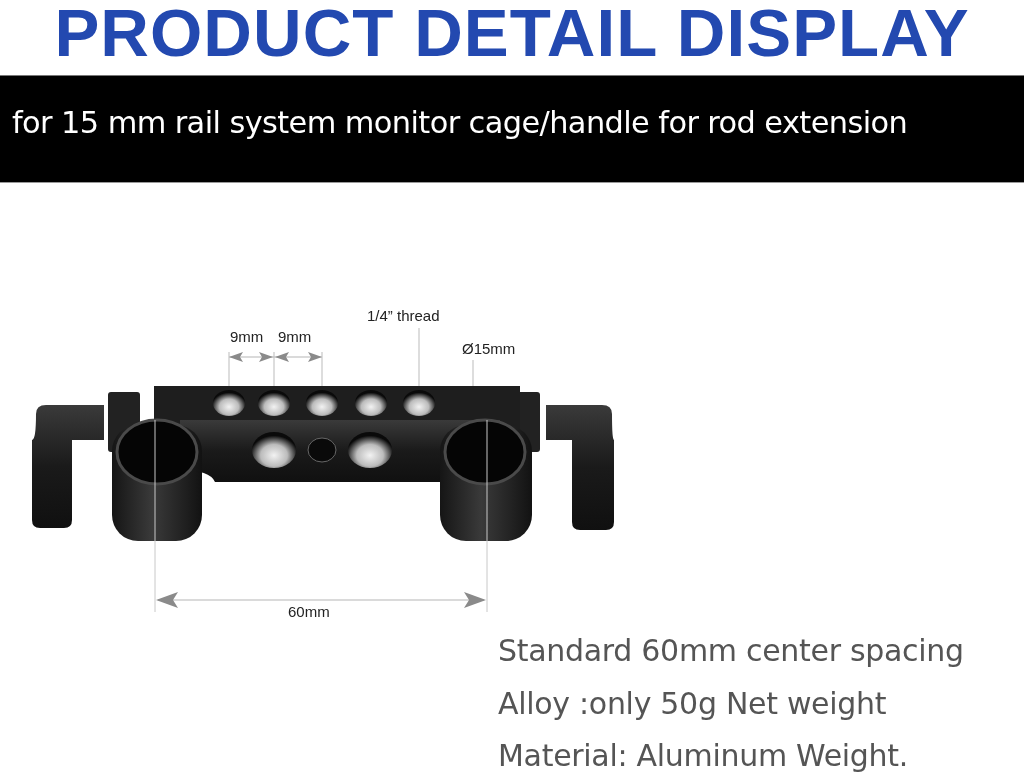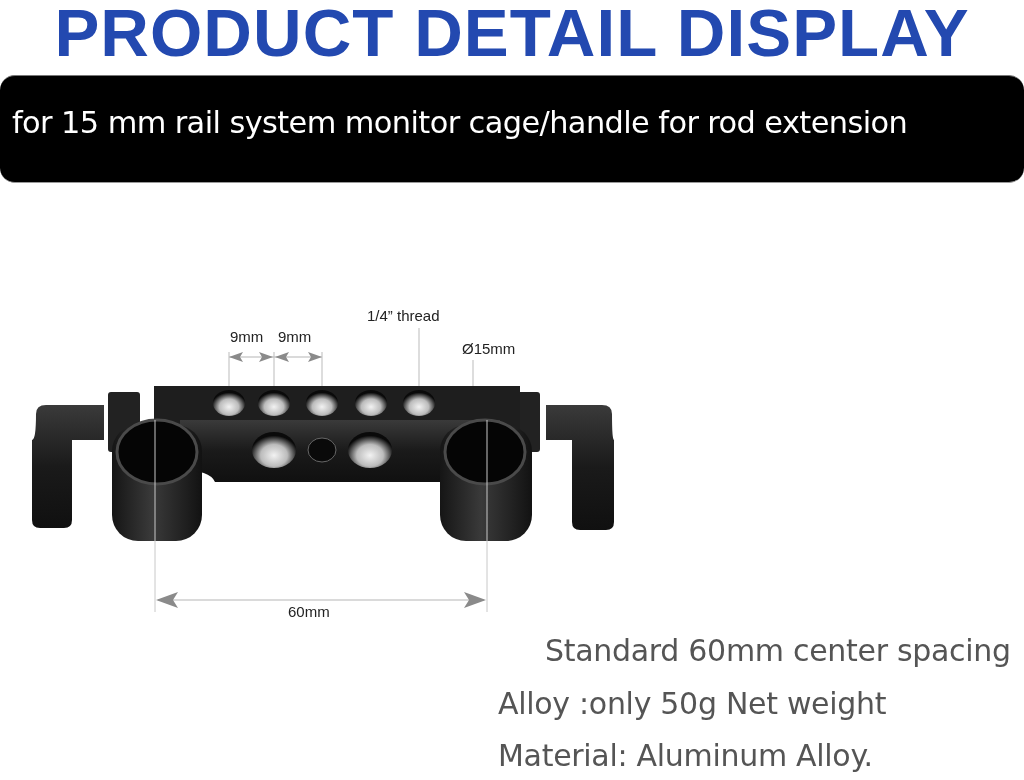--- a/index.html
+++ b/index.html
@@ -7,33 +7,32 @@
   .title {
     position: absolute; left: 0; top: -6px; width: 1024px; text-align: center;
     font-family: "Liberation Sans", sans-serif; font-weight: bold;
     font-size: 66px; color: #2349b0; letter-spacing: 1px; line-height: 78px;
     transform: scaleX(1.02);
   }
   .band {
     position: absolute; left: 0; top: 75px; width: 1024px; height: 108px;
     background: #000000; border-top: 1px solid #777; border-bottom: 1px solid #999;
     box-sizing: border-box;
-    border-radius: 15px;
   }
   .band-text {
     position: absolute; left: 12px; top: 28px; white-space: nowrap;
     font-family: "DejaVu Sans", sans-serif; color: #ffffff; font-size: 31px;
     letter-spacing: -0.6px; transform: scaleX(0.98); transform-origin: left center;
   }
   .product { position: absolute; left: 20px; top: 290px; width: 620px; height: 340px; }
   .spec {
     position: absolute; left: 498px; font-family: "DejaVu Sans", sans-serif;
     color: #555555; font-size: 30px; white-space: nowrap; letter-spacing: -0.3px;
   }
-  .spec.s1 { top: 633px; margin-left: 47px; }
+  .spec.s1 { top: 633px; }
   .spec.s2 { top: 686px; }
   .spec.s3 { top: 738px; }
   .dim { font-family: "Liberation Sans", sans-serif; font-size: 15px; fill: #222; }
 </style>
 </head>
 <body>
 
 <div class="title">PRODUCT DETAIL DISPLAY</div>
 
 <div class="band">
@@ -111,13 +110,13 @@
   <line x1="155" y1="420" x2="155" y2="612" stroke="#c8c8c8" stroke-width="1"></line>
   <line x1="487" y1="420" x2="487" y2="612" stroke="#c8c8c8" stroke-width="1"></line>
 
   <line x1="158" y1="600" x2="484" y2="600" stroke="#b5b5b5" stroke-width="1"></line>
   <polygon points="156,600 178,592 173,600 178,608" fill="#8a8a8a"></polygon>
   <polygon points="486,600 464,592 469,600 464,608" fill="#8a8a8a"></polygon>
 </svg>
 
 <div class="spec s1">Standard 60mm center spacing</div>
 <div class="spec s2">Alloy :only 50g Net weight</div>
-<div class="spec s3">Material: Aluminum Alloy.</div>
+<div class="spec s3">Material: Aluminum Weight.</div>
 
 </body></html>

